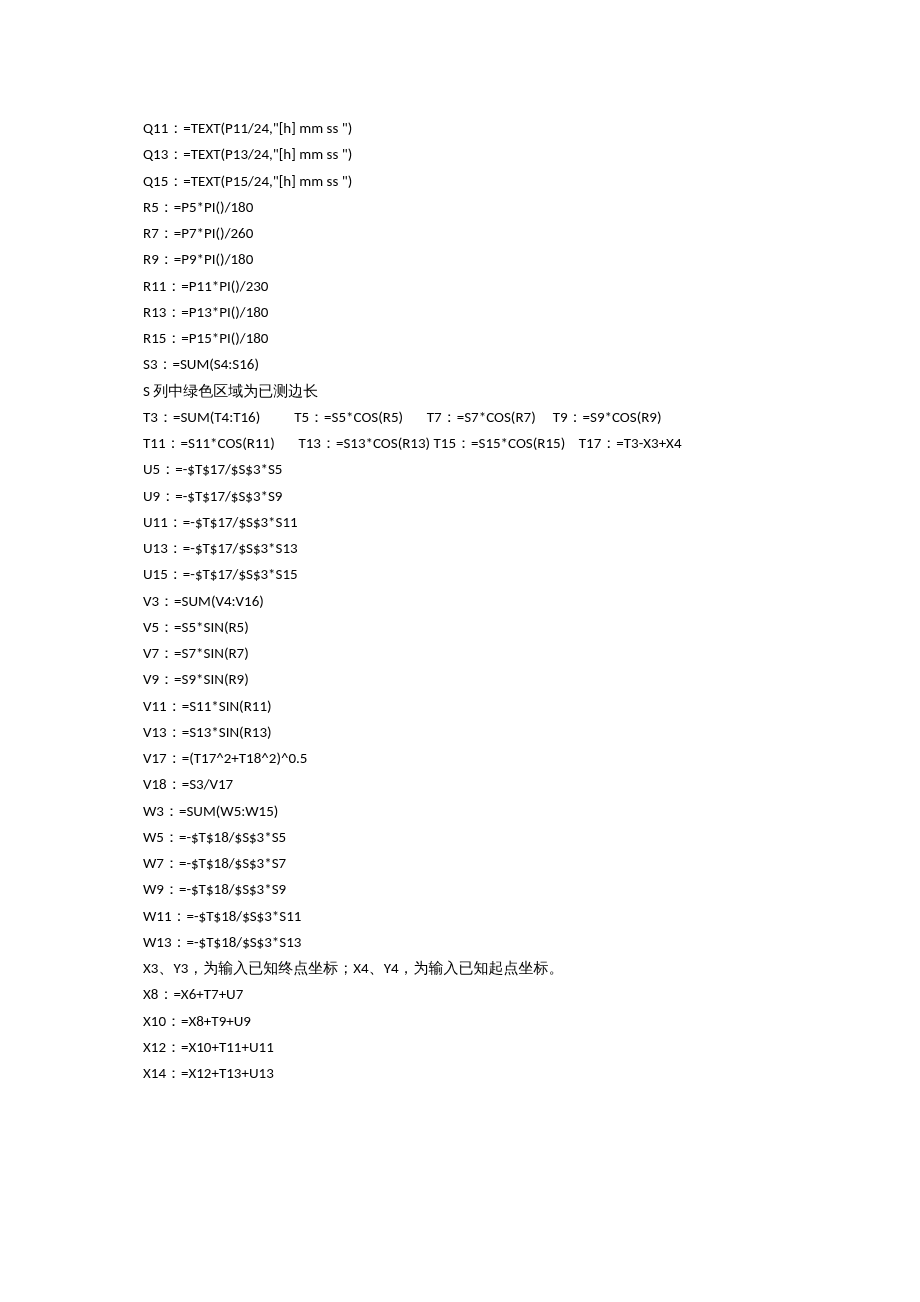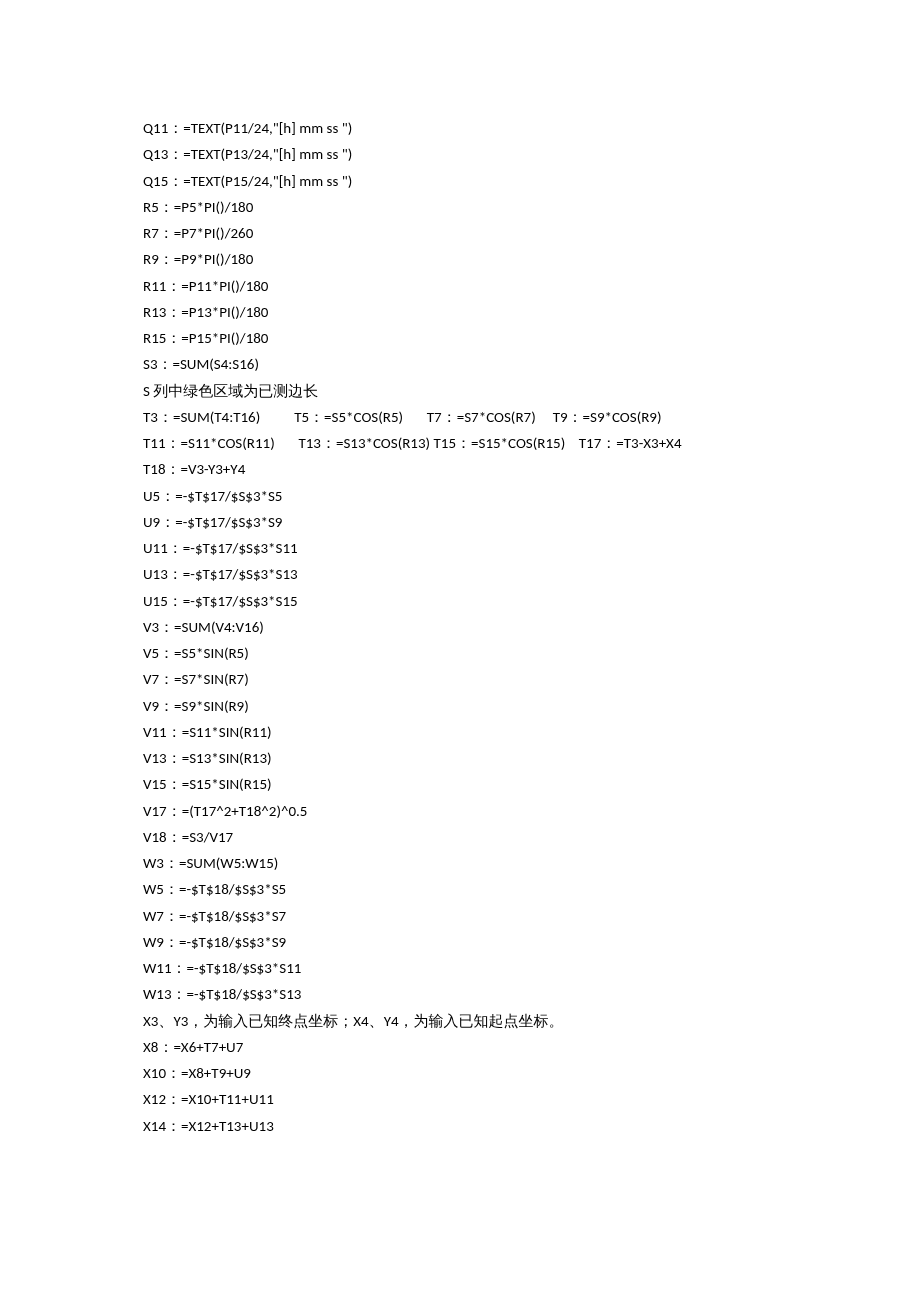--- a/index.html
+++ b/index.html
@@ -17,40 +17,38 @@
 </head>
 <body>
 
 <div id="doc">
     <div class="line">Q11：=TEXT(P11/24,"[h] mm ss ")</div>
     <div class="line">Q13：=TEXT(P13/24,"[h] mm ss ")</div>
     <div class="line">Q15：=TEXT(P15/24,"[h] mm ss ")</div>
     <div class="line">R5：=P5*PI()/180</div>
     <div class="line">R7：=P7*PI()/260</div>
     <div class="line">R9：=P9*PI()/180</div>
-    <div class="line">R11：=P11*PI()/180</div>
+    <div class="line">R11：=P11*PI()/230</div>
     <div class="line">R13：=P13*PI()/180</div>
     <div class="line">R15：=P15*PI()/180</div>
     <div class="line">S3：=SUM(S4:S16)</div>
     <div class="line">S 列中绿色区域为已测边长</div>
     <div class="line">T3：=SUM(T4:T16)          T5：=S5*COS(R5)       T7：=S7*COS(R7)     T9：=S9*COS(R9)</div>
     <div class="line">T11：=S11*COS(R11)       T13：=S13*COS(R13) T15：=S15*COS(R15)    T17：=T3-X3+X4</div>
-    <div class="line">T18：=V3-Y3+Y4</div>
     <div class="line">U5：=-$T$17/$S$3*S5</div>
     <div class="line">U9：=-$T$17/$S$3*S9</div>
     <div class="line">U11：=-$T$17/$S$3*S11</div>
     <div class="line">U13：=-$T$17/$S$3*S13</div>
     <div class="line">U15：=-$T$17/$S$3*S15</div>
     <div class="line">V3：=SUM(V4:V16)</div>
     <div class="line">V5：=S5*SIN(R5)</div>
     <div class="line">V7：=S7*SIN(R7)</div>
     <div class="line">V9：=S9*SIN(R9)</div>
     <div class="line">V11：=S11*SIN(R11)</div>
     <div class="line">V13：=S13*SIN(R13)</div>
-    <div class="line">V15：=S15*SIN(R15)</div>
     <div class="line">V17：=(T17^2+T18^2)^0.5</div>
     <div class="line">V18：=S3/V17</div>
     <div class="line">W3：=SUM(W5:W15)</div>
     <div class="line">W5：=-$T$18/$S$3*S5</div>
     <div class="line">W7：=-$T$18/$S$3*S7</div>
     <div class="line">W9：=-$T$18/$S$3*S9</div>
     <div class="line">W11：=-$T$18/$S$3*S11</div>
     <div class="line">W13：=-$T$18/$S$3*S13</div>
     <div class="line">X3、Y3，为输入已知终点坐标；X4、Y4，为输入已知起点坐标。</div>
     <div class="line">X8：=X6+T7+U7</div>

